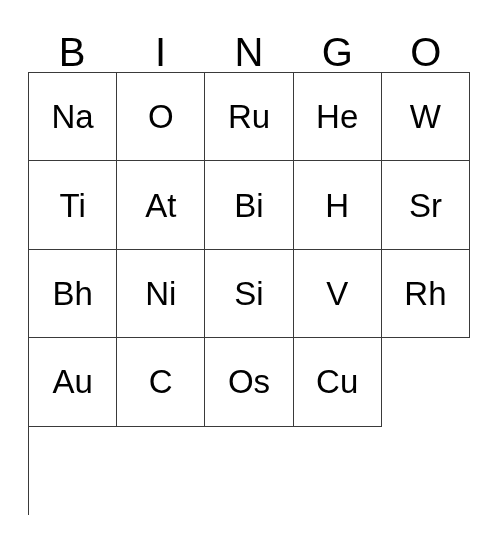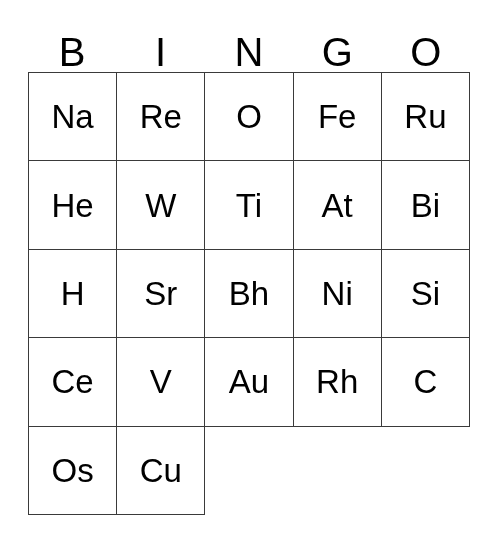--- a/index.html
+++ b/index.html
@@ -106,29 +106,23 @@
       <span class="header-letter">O</span>
     </div>
   </div>
 
   <div id="bingo-grid">
 
     <div class="grid-cell">
       <span class="cell-text">Na</span>
     </div>
     <div class="grid-cell">
-      <span class="cell-text">Re</span>
-    </div>
-    <div class="grid-cell">
       <span class="cell-text">O</span>
     </div>
 
-    <div class="grid-cell">
-      <span class="cell-text">Fe</span>
-    </div>
     <div class="grid-cell">
       <span class="cell-text">Ru</span>
     </div>
     <div class="grid-cell">
       <span class="cell-text">He</span>
     </div>
     <div class="grid-cell">
       <span class="cell-text">W</span>
     </div>
     <div class="grid-cell">
@@ -151,31 +145,28 @@
       <span class="cell-text">Bh</span>
     </div>
 
     <div class="grid-cell">
       <span class="cell-text">Ni</span>
     </div>
     <div class="grid-cell">
       <span class="cell-text">Si</span>
     </div>
     <div class="grid-cell">
-      <span class="cell-text">Ce</span>
-    </div>
-    <div class="grid-cell">
       <span class="cell-text">V</span>
     </div>
     <div class="grid-cell">
-      <span class="cell-text">Au</span>
+      <span class="cell-text">Rh</span>
     </div>
 
     <div class="grid-cell">
-      <span class="cell-text">Rh</span>
+      <span class="cell-text">Au</span>
     </div>
     <div class="grid-cell">
       <span class="cell-text">C</span>
     </div>
     <div class="grid-cell">
       <span class="cell-text">Os</span>
     </div>
     <div class="grid-cell">
       <span class="cell-text">Cu</span>
     </div>

